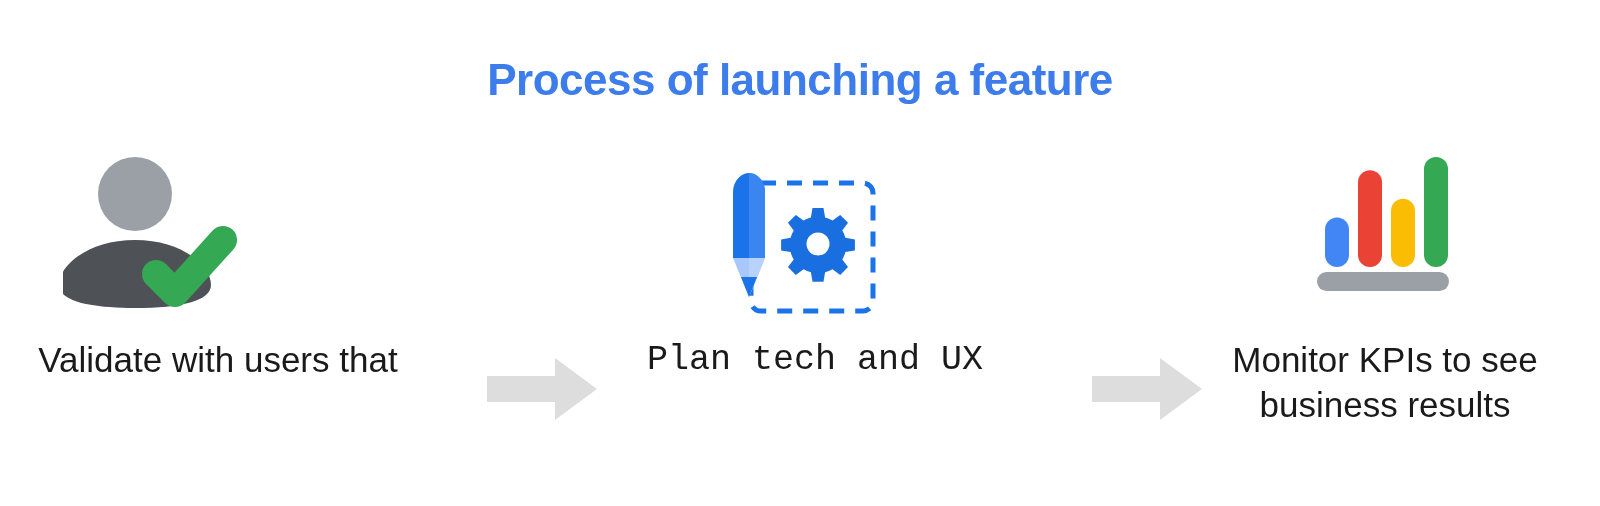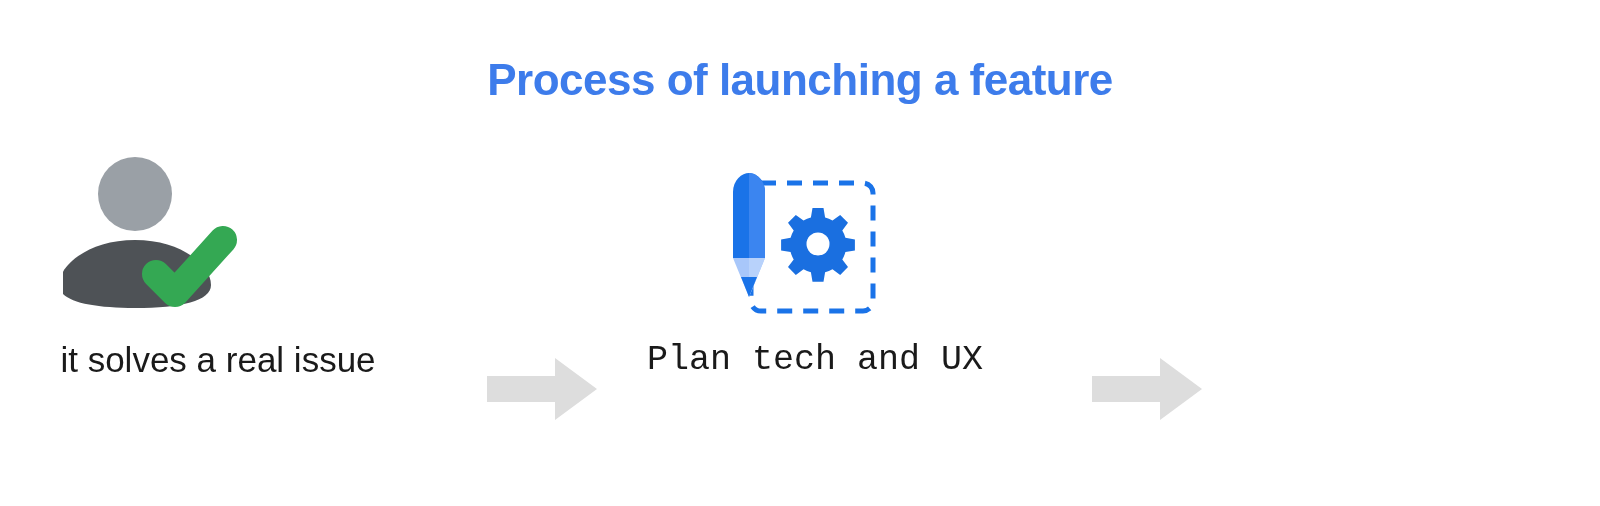--- a/index.html
+++ b/index.html
@@ -118,21 +118,21 @@
     <div class="icon-slot">
       <div class="person-icon">
         <svg viewBox="0 0 200 165" xmlns="http://www.w3.org/2000/svg">
           <circle cx="72" cy="46" r="37" fill="#9aa0a6"></circle>
           <path d="M72 92 C 118 92 148 117 148 137 C 148 153 118 160 72 160 C 26 160 -4 153 -4 137 C -4 117 26 92 72 92 Z" fill="#4e5256"></path>
           <path d="M93 126 L 112 145 L 160 92" fill="none" stroke="#34a853" stroke-width="28" stroke-linecap="round" stroke-linejoin="round"></path>
         </svg>
       </div>
     </div>
     <div class="caption">
-      <div>it solves a real issue</div>
+      <div>Validate with users that</div>
     </div>
   </div>
 
   <div class="arrow arrow-1">
     <svg viewBox="0 0 110 62" xmlns="http://www.w3.org/2000/svg">
       <path d="M0 18 L68 18 L68 0 L110 31 L68 62 L68 44 L0 44 Z" fill="#dddddd"></path>
     </svg>
   </div>
 
   <div class="step step-2">
@@ -163,14 +163,33 @@
       <div>Plan tech and UX</div>
     </div>
   </div>
 
   <div class="arrow arrow-2">
     <svg viewBox="0 0 110 62" xmlns="http://www.w3.org/2000/svg">
       <path d="M0 18 L68 18 L68 0 L110 31 L68 62 L68 44 L0 44 Z" fill="#dddddd"></path>
     </svg>
   </div>
 
+  <div class="step step-3">
+    <div class="icon-slot">
+      <div class="chart-icon">
+        <svg id="bar-chart-svg" viewBox="0 0 160 145" xmlns="http://www.w3.org/2000/svg">
+          <g id="bar-chart-bars">
+              <rect x="22" y="65.5" width="24" height="49.5" rx="12" ry="12" fill="#4285f4"></rect>
+              <rect x="55" y="18.200000000000003" width="24" height="96.8" rx="12" ry="12" fill="#ea4335"></rect>
+              <rect x="88" y="46.8" width="24" height="68.2" rx="12" ry="12" fill="#fbbc04"></rect>
+              <rect x="121" y="5" width="24" height="110" rx="12" ry="12" fill="#34a853"></rect>
+            </g>
+          <rect x="14" y="120" width="132" height="19" rx="9.5" ry="9.5" fill="#9aa0a6"></rect>
+        </svg>
+      </div>
+    </div>
+    <div class="caption">
+      <div>Monitor KPIs to see</div>
+      <div>business results</div>
+    </div>
+  </div>
 
 </div>
 
 </body></html>

